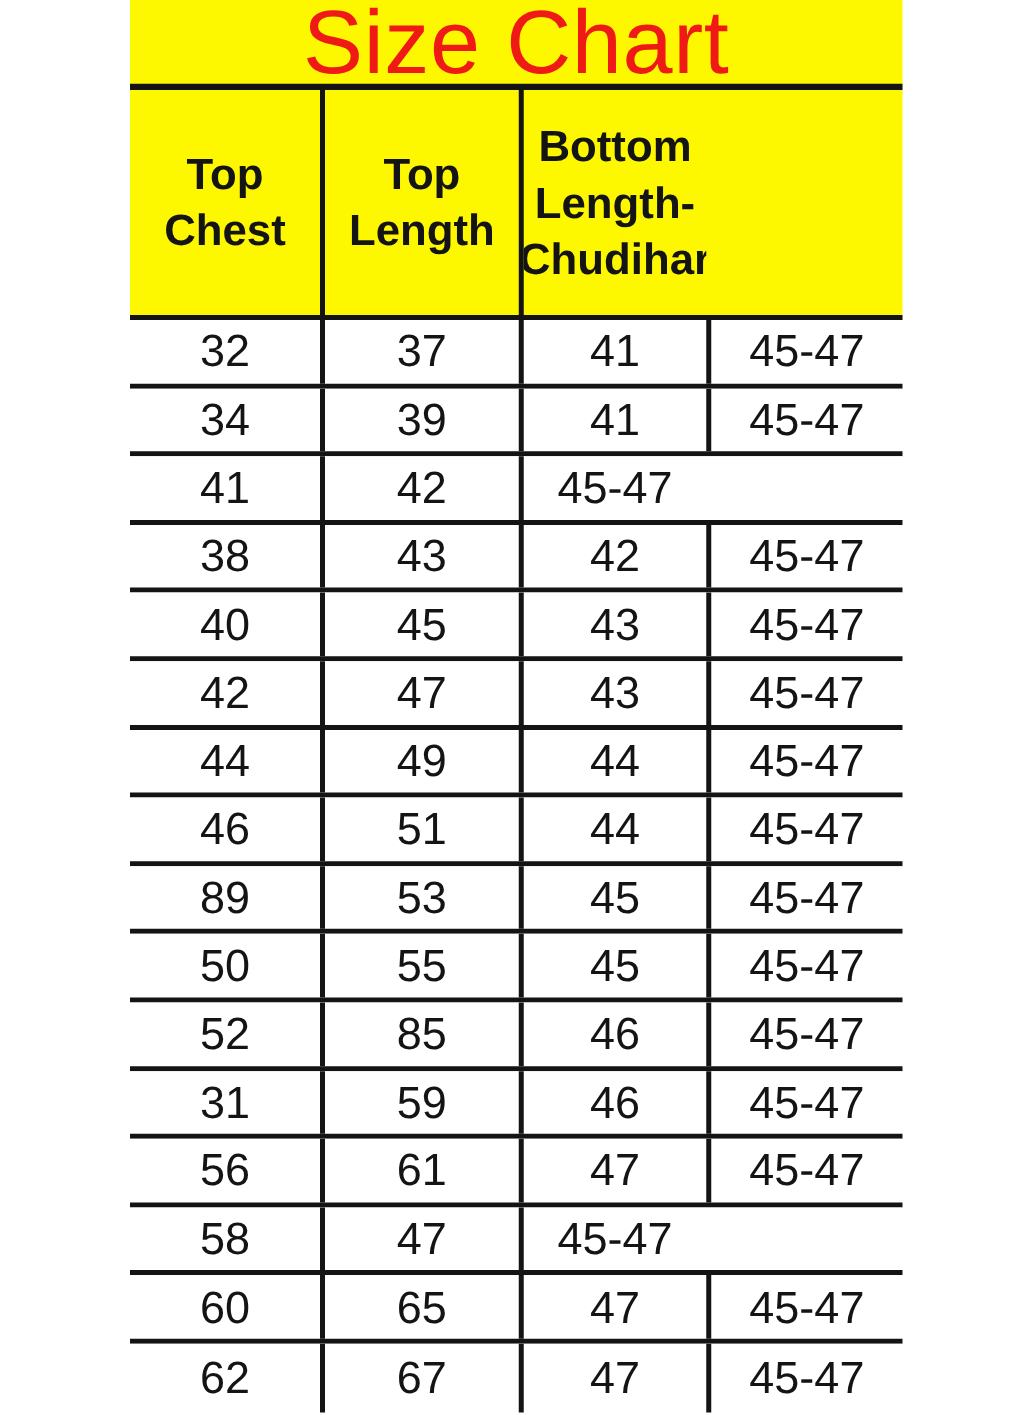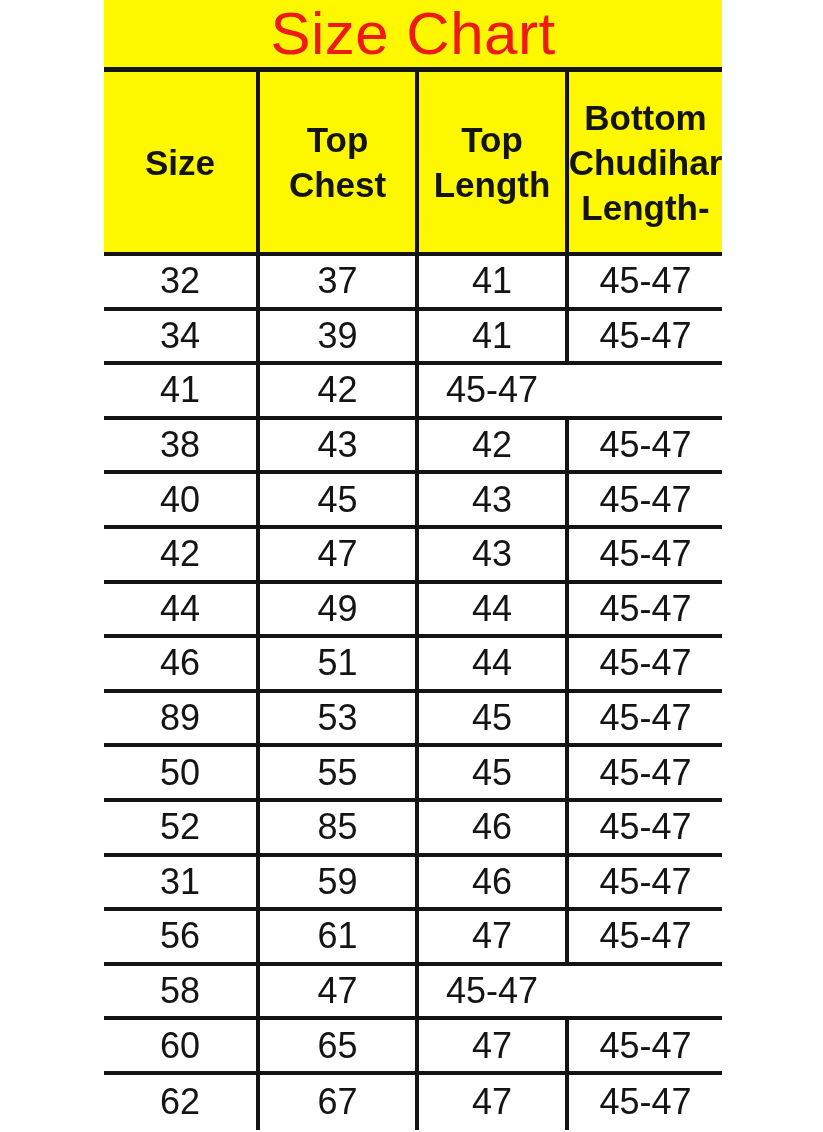--- a/index.html
+++ b/index.html
@@ -21,21 +21,21 @@
     width: 618px;
   }
 
   .title-row {
     height: 72px;
     background: var(--yellow, #FDF800);
     border-bottom: 5px solid var(--border, #141414);
     display: flex;
     align-items: center;
     justify-content: center;
-    font-size: 60px;
+    font-size: 72px;
     letter-spacing: 0.5px;
     color: var(--red, #EF1A16);
     white-space: nowrap;
   }
 
   .header-row {
     display: grid;
     grid-template-columns: 152px 159px 150px 157px;
     background: var(--yellow, #FDF800);
     border-bottom: 4px solid var(--border, #141414);
@@ -76,34 +76,31 @@
   .cell + .cell { border-left: 4px solid var(--border, #141414); }
 </style>
 </head>
 <body>
 
 <div class="page">
   <div class="size-chart">
     <div class="title-row">Size Chart</div>
     <div class="header-row" id="header-row">
         <div class="hcell">
-          <div>Size</div>
-        </div>
-        <div class="hcell">
           <div>Top</div>
           <div>Chest</div>
         </div>
         <div class="hcell">
           <div>Top</div>
           <div>Length</div>
         </div>
         <div class="hcell">
           <div>Bottom</div>
+          <div>Length-</div>
           <div>Chudihar</div>
-          <div>Length-</div>
         </div>
       </div>
     <div id="table-body">
         <div class="trow">
           <div class="cell">32</div>
           <div class="cell">37</div>
           <div class="cell">41</div>
           <div class="cell">45-47</div>
         </div>
         <div class="trow">

